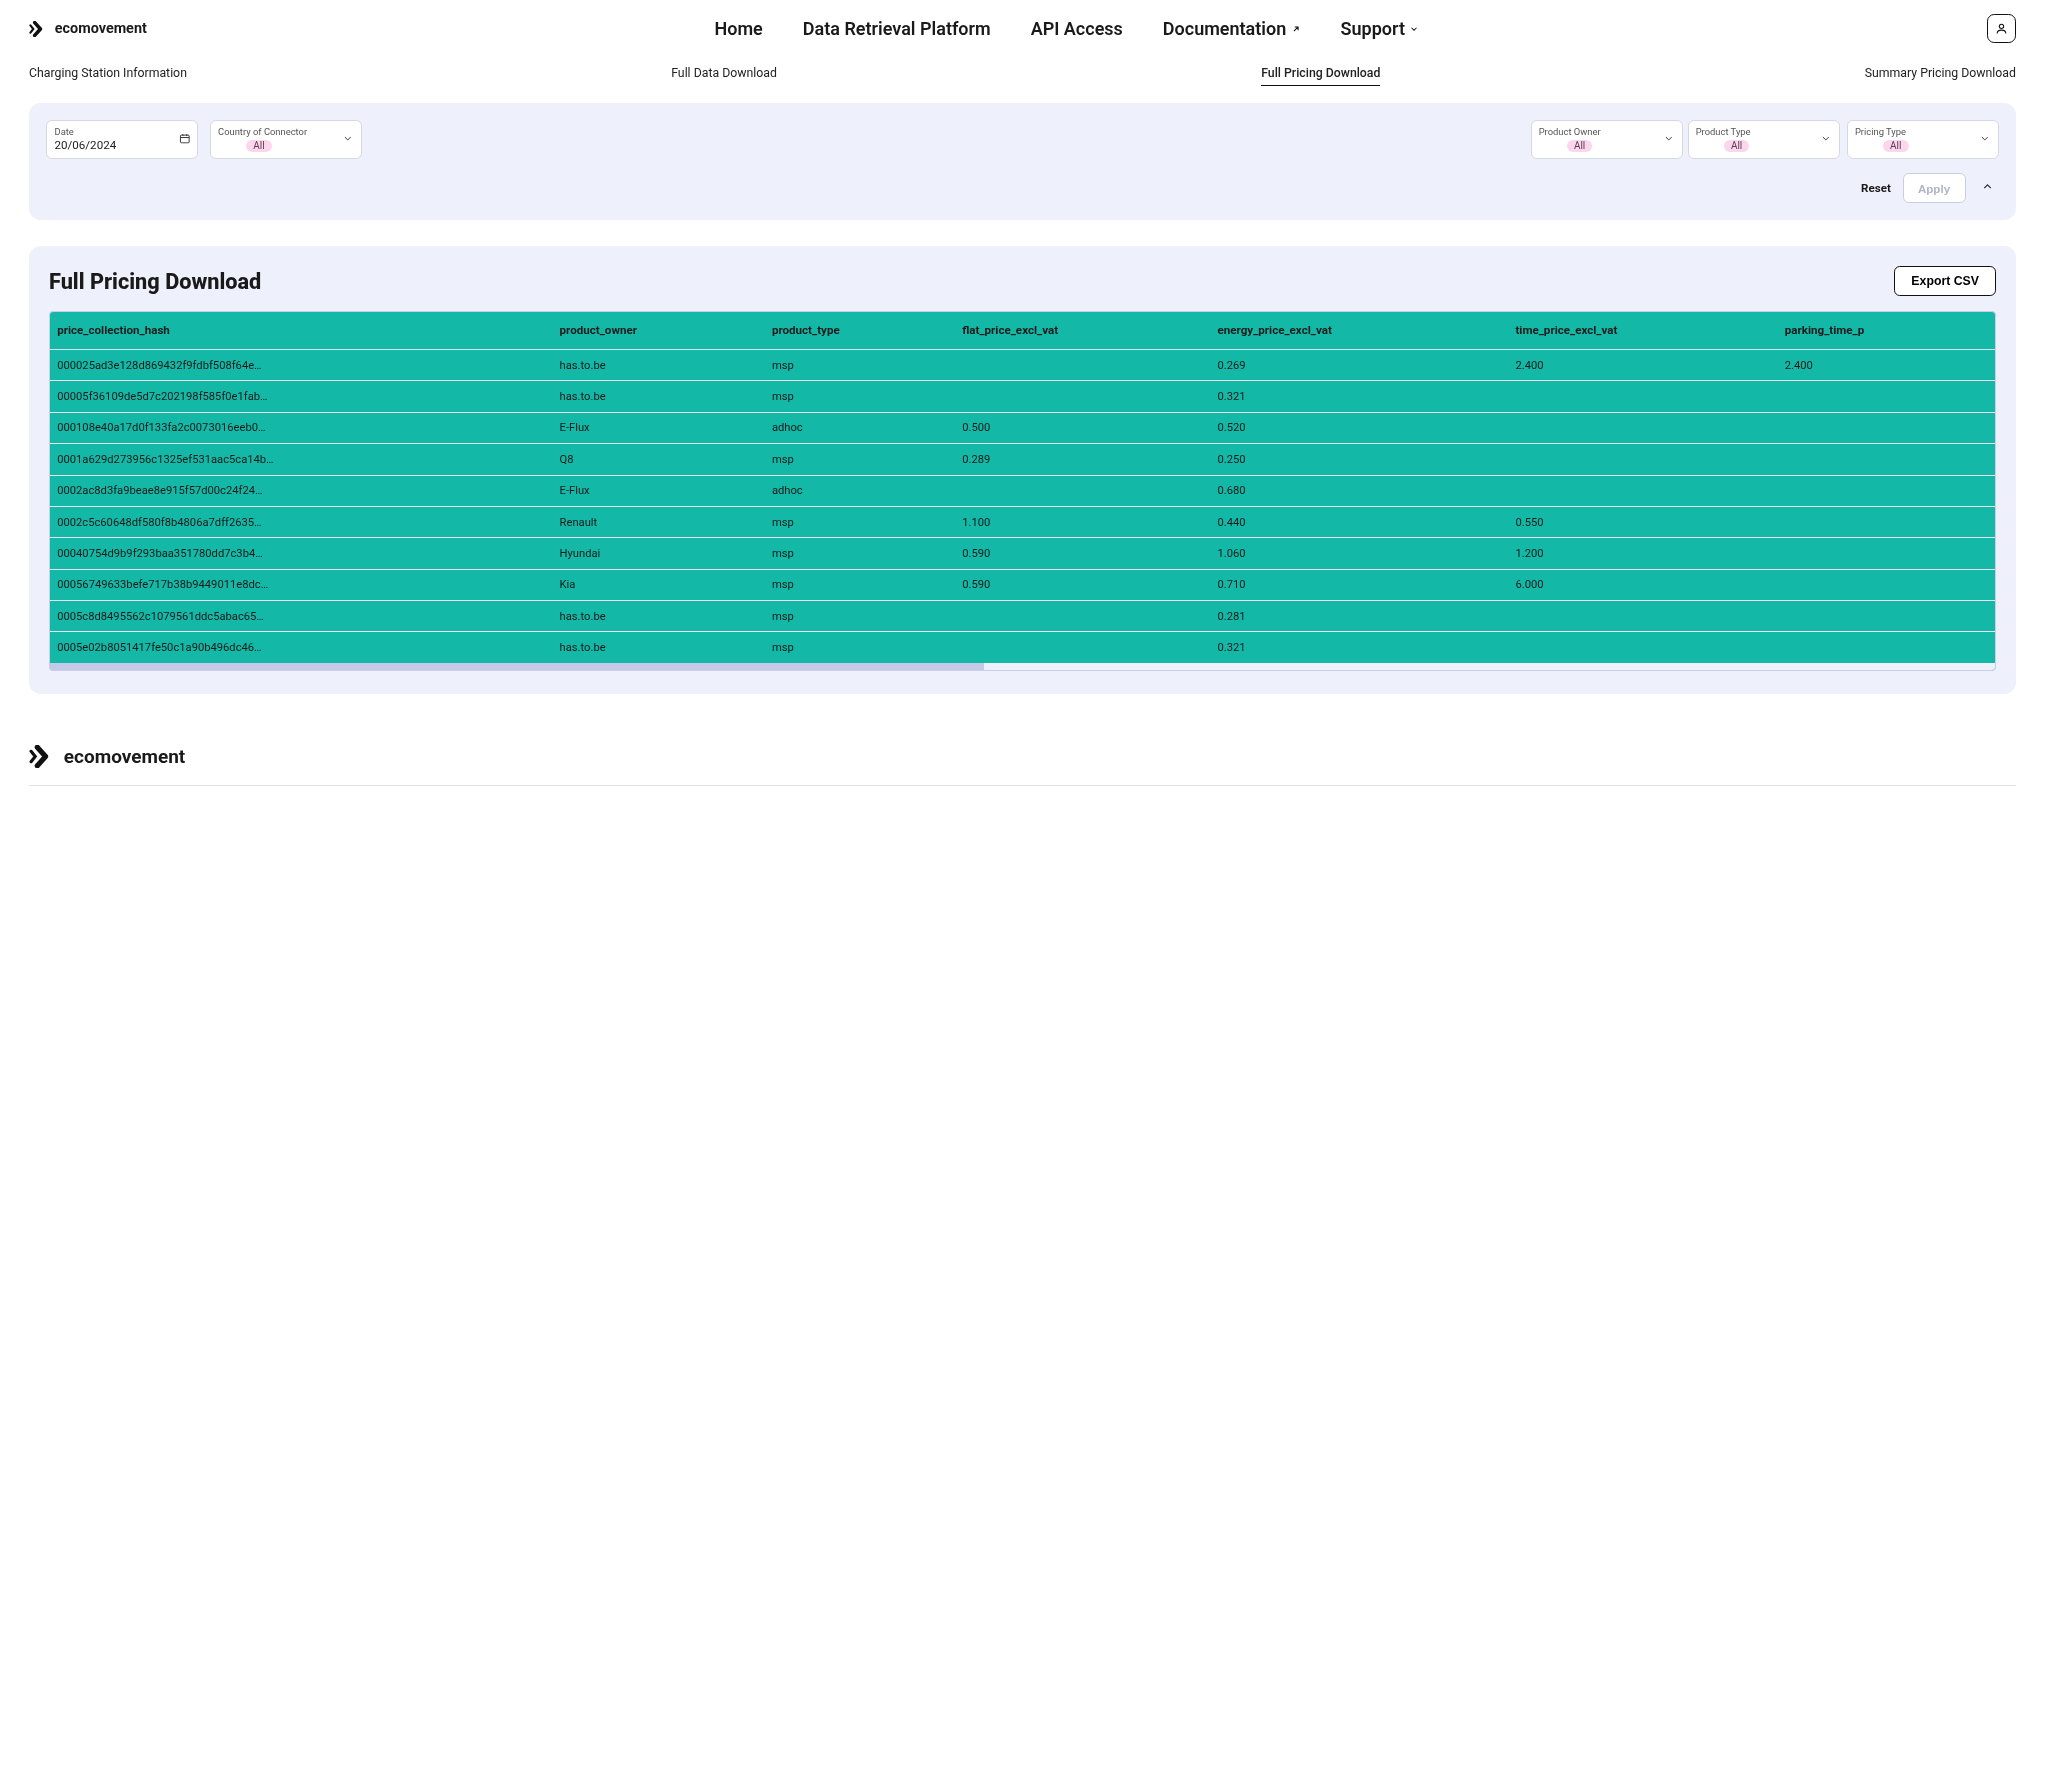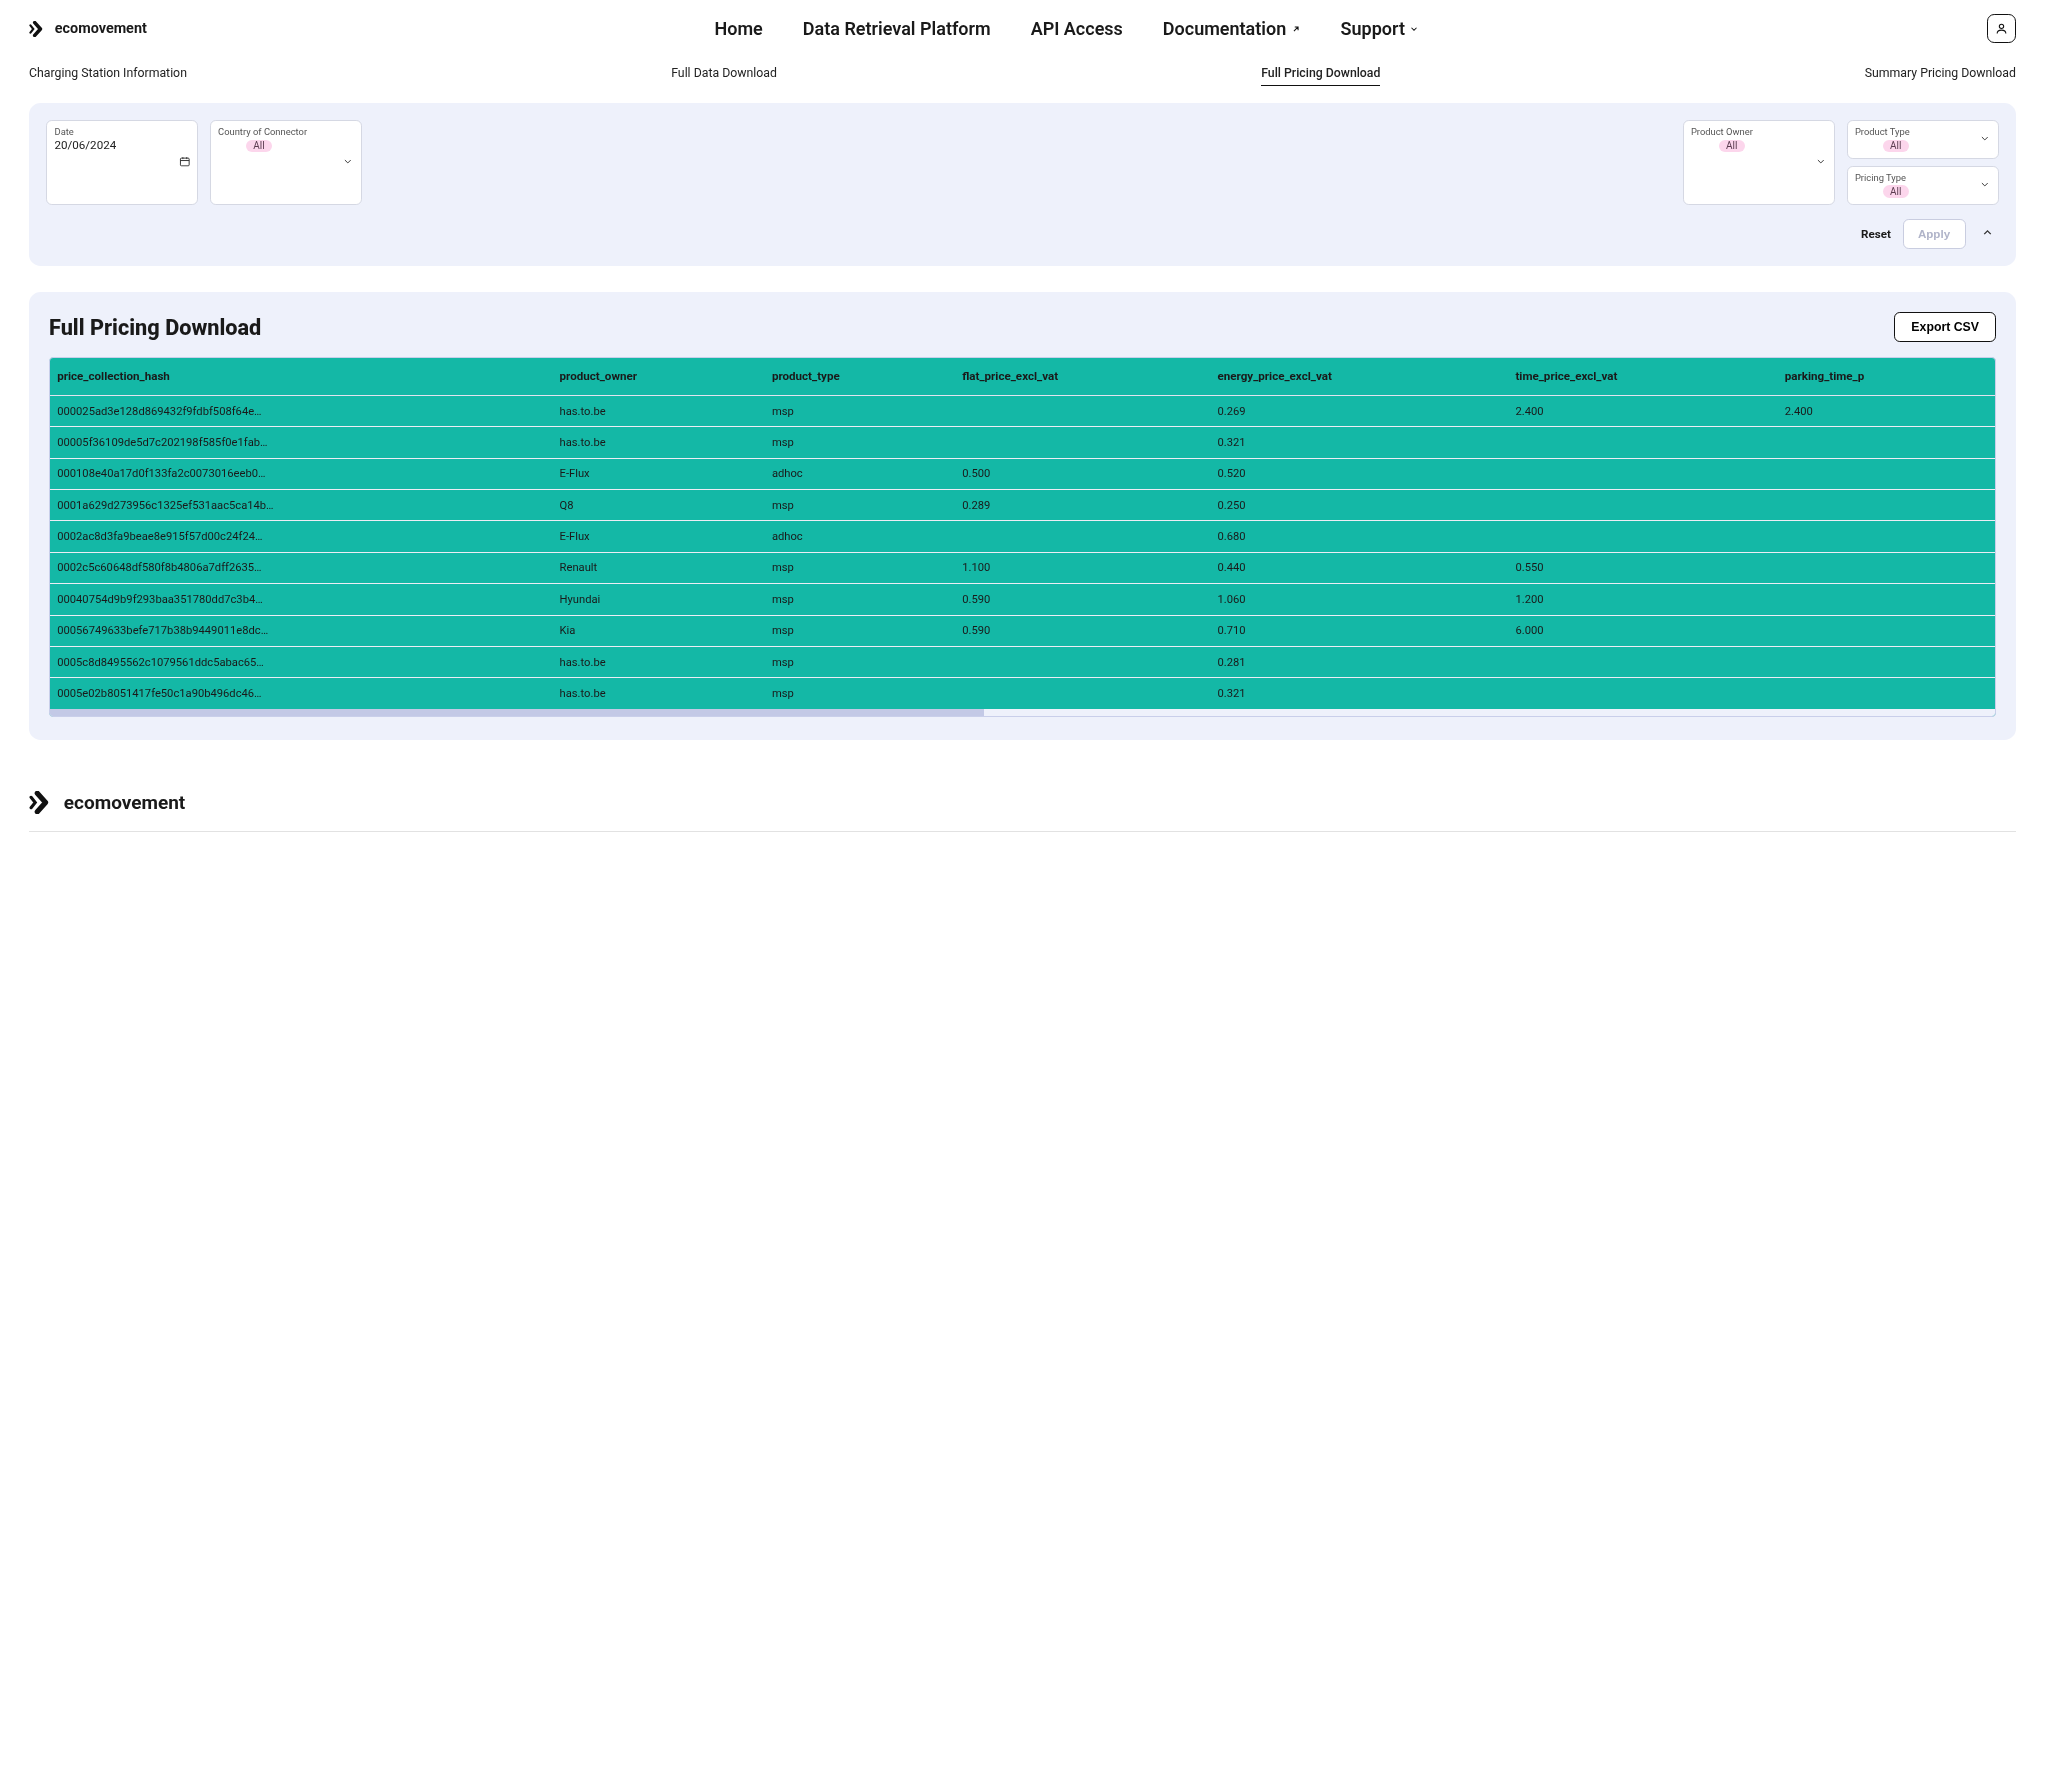--- a/index.html
+++ b/index.html
@@ -76,21 +76,21 @@
     background: #eef1fb;
     border-radius: 11.6px;
     padding: 17.3px;
   }
   .filters-row {
     display: flex;
     gap: 11.6px;
     flex-wrap: wrap;
   }
   .filters-left { display:flex; gap:11.6px; }
-  .filters-right { margin-left:auto; display:flex; gap:12px; flex-wrap:wrap; }
+  .filters-right { margin-left:auto; display:flex; gap:5px; flex-wrap:wrap; }
   .filter-box {
     background: #fff;
     border: 0.7px solid #d5d8e3;
     border-radius: 5.8px;
     padding: 4.3px 7.2px 5.8px 7.2px;
     min-width: 152px;
     position: relative;
   }
   .filter-label {
     font-size: 9.4px;
@@ -307,21 +307,21 @@
     <div class="filters-right">
       <div class="filter-box">
         <div class="filter-label">Product Owner</div>
         <span class="chip">All</span>
         <span class="filter-icon">
           <svg viewBox="0 0 24 24" fill="none" stroke-width="2">
               <path d="M6 9l6 6 6-6"></path>
             </svg>
         </span>
       </div>
-      <div style="display:flex; flex-direction:column; gap:7.2px;">
+      <div style="display:flex; flex-direction:row; gap:7.2px;">
         <div class="filter-box">
           <div class="filter-label">Product Type</div>
           <span class="chip">All</span>
           <span class="filter-icon">
             <svg viewBox="0 0 24 24" fill="none" stroke-width="2">
                 <path d="M6 9l6 6 6-6"></path>
               </svg>
           </span>
         </div>
         <div class="filter-box">

